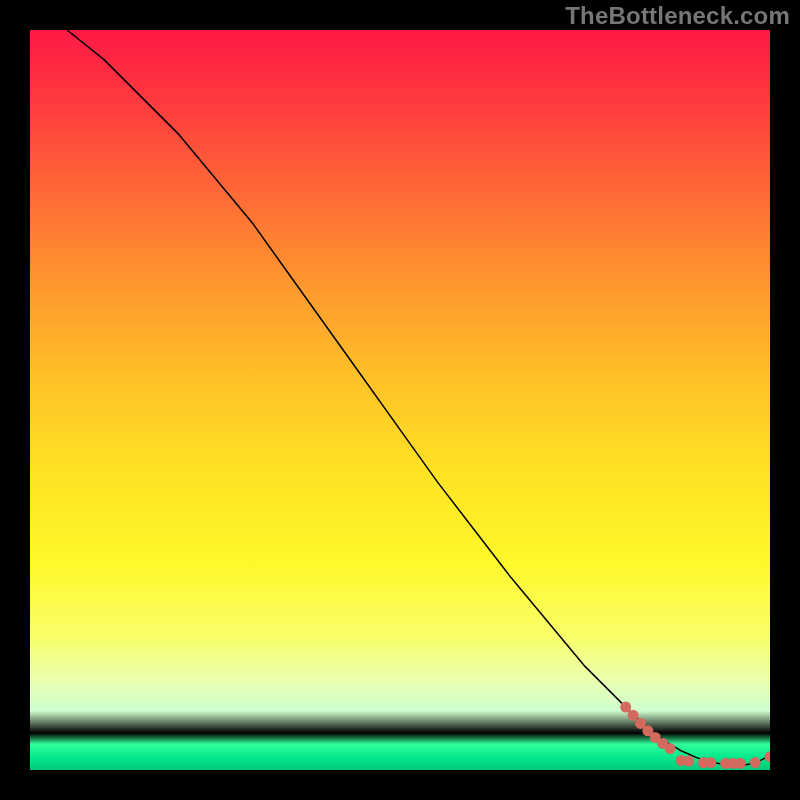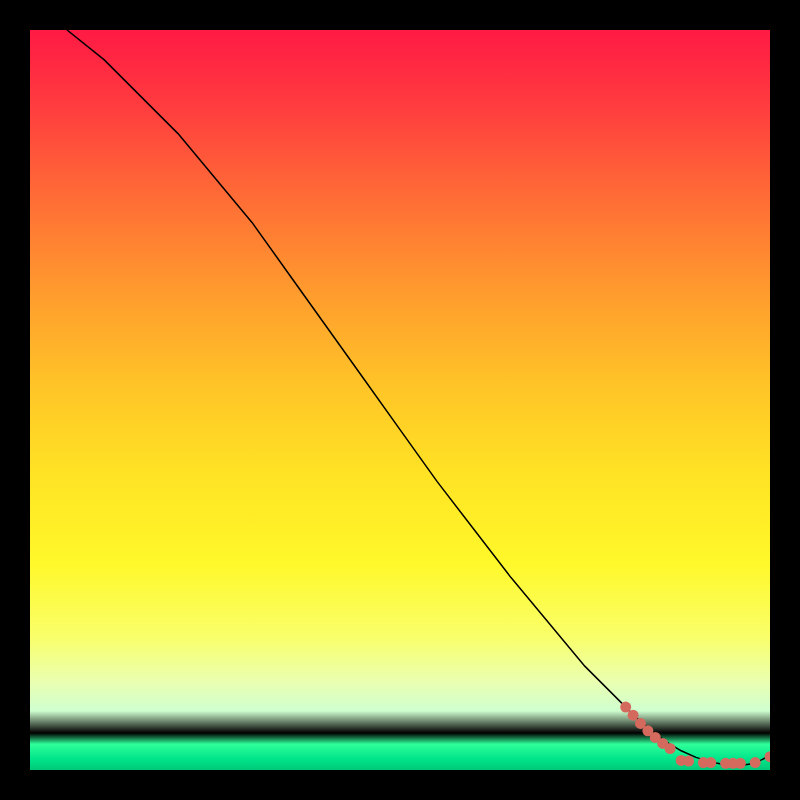--- a/index.html
+++ b/index.html
@@ -33,20 +33,21 @@
     top: 30px;
     width: 740px;
     height: 740px;
   }
   svg { display: block; }
 </style>
 </head>
 <body>
 
 <div class="frame">
+  <div class="watermark">TheBottleneck.com</div>
 
   <div class="plot-wrap">
     <svg id="chart-svg" width="740" height="740" viewBox="0 0 740 740">
       <defs>
         <linearGradient id="bg-grad" x1="0" y1="0" x2="0" y2="1">
             <stop offset="0%" stop-color="#ff1a44"></stop>
             <stop offset="10%" stop-color="#ff3b3f"></stop>
             <stop offset="22%" stop-color="#ff6a36"></stop>
             <stop offset="35%" stop-color="#ff9a2e"></stop>
             <stop offset="48%" stop-color="#ffc427"></stop>

